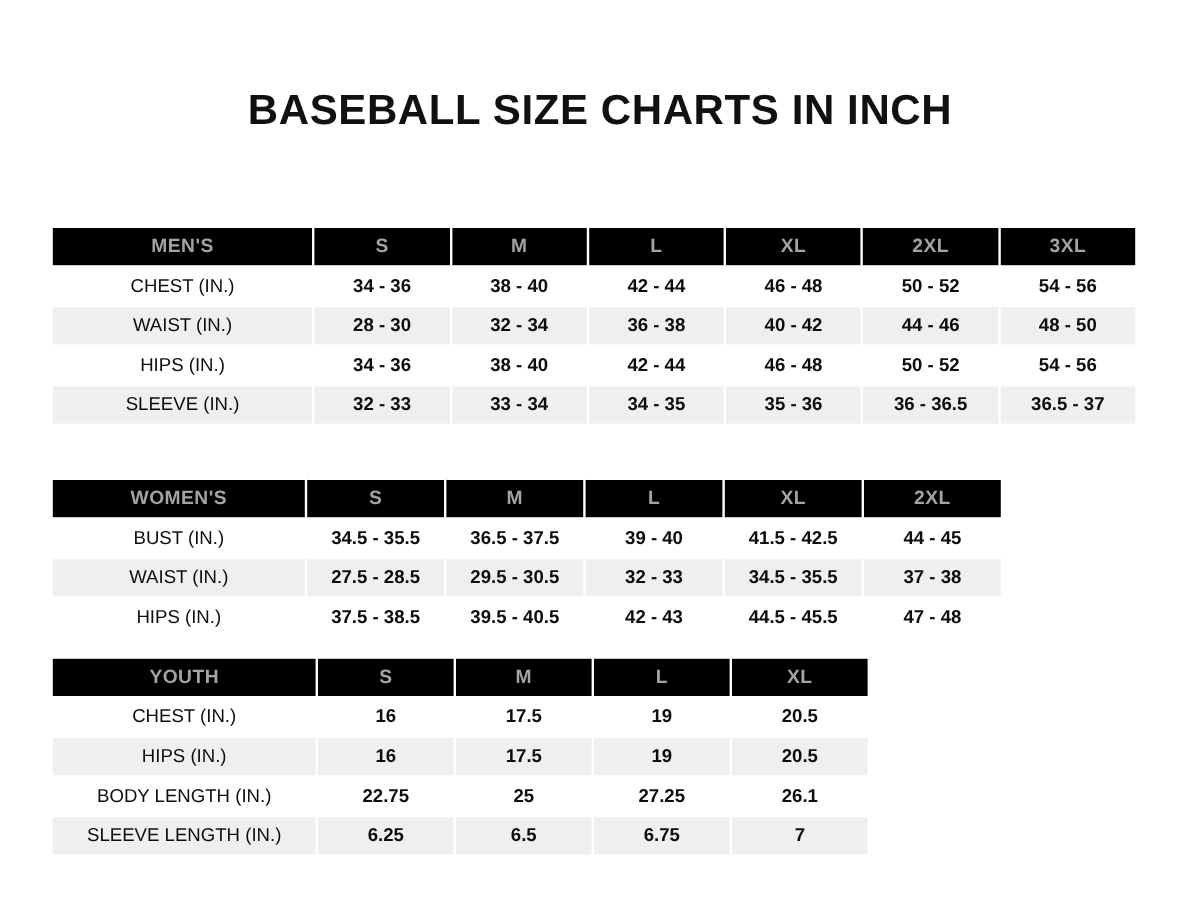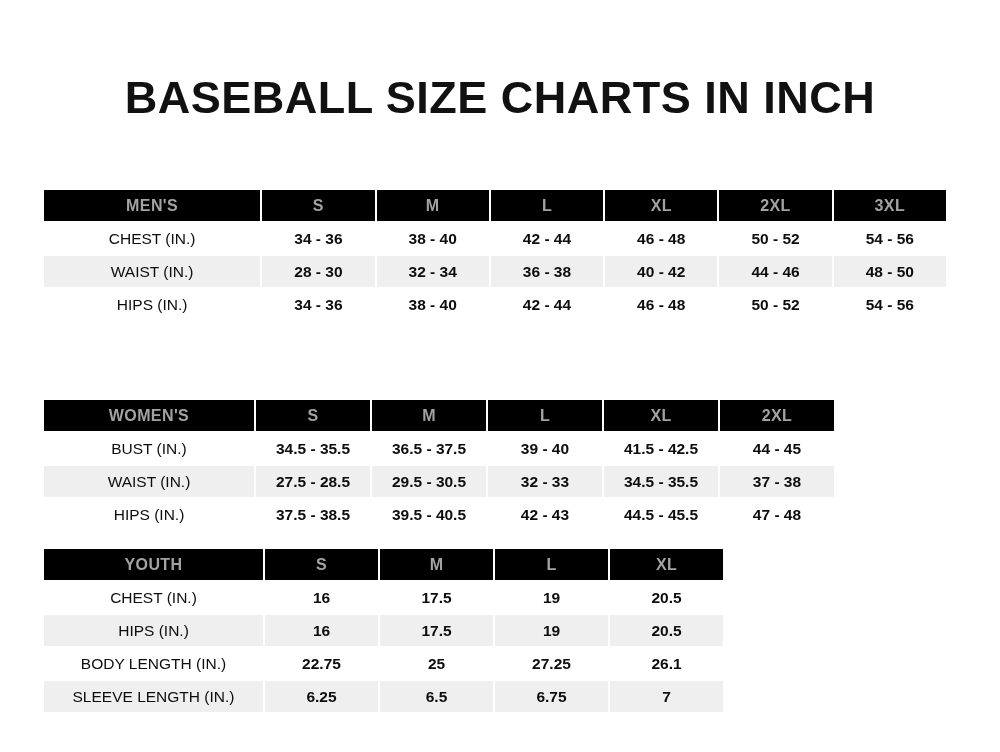--- a/index.html
+++ b/index.html
@@ -20,21 +20,21 @@
     height: 752px;
     position: relative;
     background: #ffffff;
   }
   .title {
     position: absolute;
     top: 72px;
     left: 0;
     width: 1000px;
     text-align: center;
-    font-size: 45px;
+    font-size: 35px;
     font-weight: bold;
     letter-spacing: 0.5px;
     color: #111111;
   }
   .chart {
     position: absolute;
     border-collapse: collapse;
     table-layout: fixed;
     font-size: 15.5px;
     font-weight: bold;
@@ -144,20 +144,29 @@
       </tr>
       <tr>
         <td class="rowlabel">HIPS (IN.)</td>
         <td>34 - 36</td>
         <td>38 - 40</td>
         <td>42 - 44</td>
         <td>46 - 48</td>
         <td>50 - 52</td>
         <td>54 - 56</td>
       </tr>
+      <tr class="alt">
+        <td class="rowlabel">SLEEVE (IN.)</td>
+        <td>32 - 33</td>
+        <td>33 - 34</td>
+        <td>34 - 35</td>
+        <td>35 - 36</td>
+        <td>36 - 36.5</td>
+        <td>36.5 - 37</td>
+      </tr>
     </tbody>
   </table>
 
   <table class="chart" id="womens-chart">
     <colgroup>
       <col class="c0">
         <col class="cx">
         <col class="cx">
         <col class="cx">
         <col class="cx">

